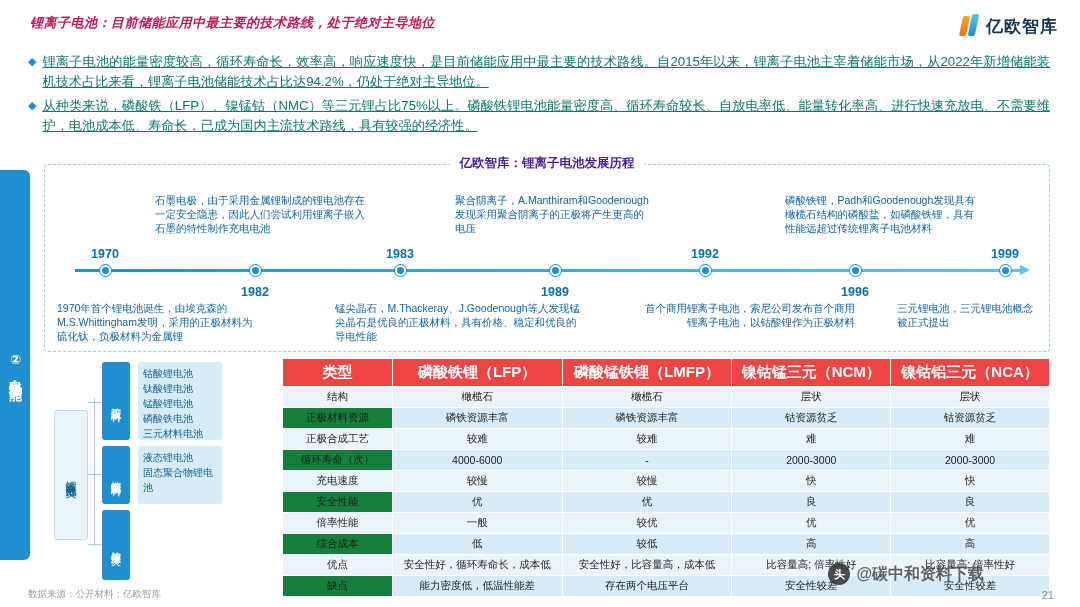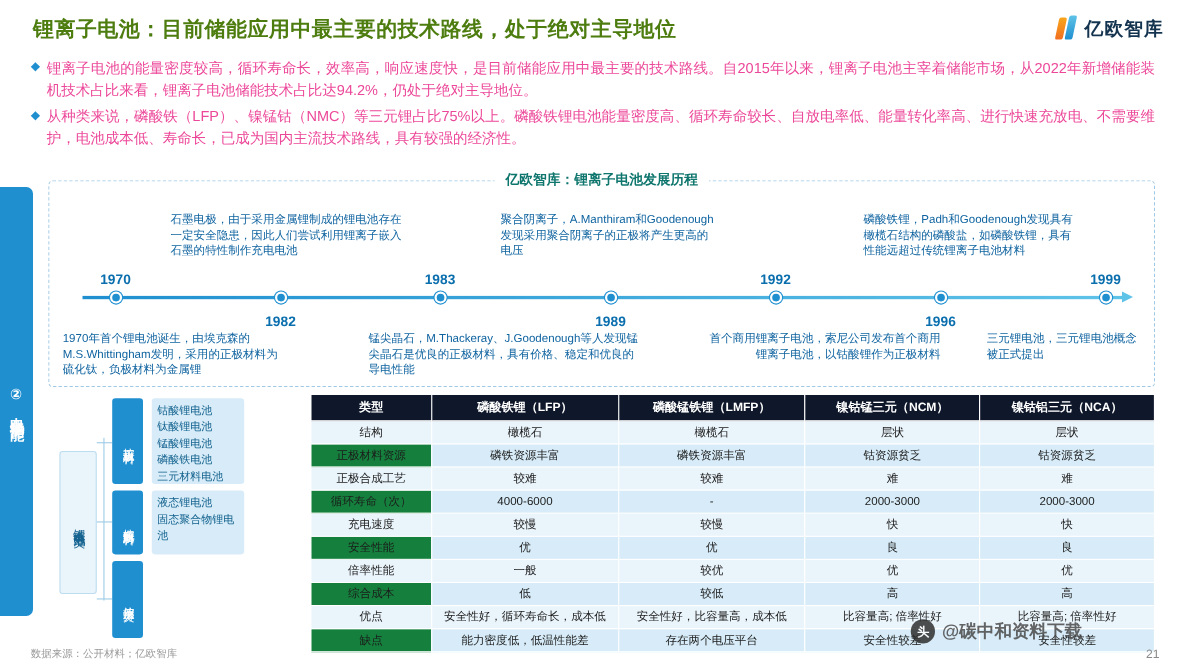--- a/index.html
+++ b/index.html
@@ -8,22 +8,23 @@
     width:1080px; height:607px;
     font-family:"Liberation Sans","DejaVu Sans",sans-serif;
     background:#ffffff;
     position:relative;
     overflow:hidden;
     color:#222;
   }
   
   .page-title {
     position:absolute; left:30px; top:14px;
-    font-size:19px; font-weight:bold; color:#4d7c0f;
+    font-size:13px; font-weight:bold; color:#be185d;
     letter-spacing:0.5px;
+    font-style:italic;
   }
   .logo {
     position:absolute; right:22px; top:14px;
     display:flex; align-items:center; gap:5px;
   }
   .logo .mark { width:22px; height:24px; position:relative; }
   .logo .mark .b1 {
     position:absolute; left:2px; top:2px; width:7px; height:20px;
     background:linear-gradient(180deg,#f7a51a,#f26f21);
     transform:skewX(-12deg); border-radius:2px;
@@ -36,41 +37,41 @@
   .logo .txt { font-size:17px; font-weight:bold; color:#13334f; letter-spacing:1px;}
   
   .intro {
     position:absolute; left:28px; top:52px; width:1022px;
   }
   .intro .row { display:flex; margin-bottom:4px; }
   .intro .dm {
     color:#1f8fd0; font-size:11px; line-height:19px; margin-right:6px; flex:0 0 auto;
   }
   .intro .tx {
-    font-size:13.2px; line-height:20px; color:#ec4899; text-align:justify;
+    font-size:13.2px; line-height:20px; color:#0f766e; text-align:justify;text-decoration:underline;
   }
   
   .side-tab {
     position:absolute; left:0px; top:170px; width:30px; height:390px;
     background:#1f8fd0; border-radius:0 6px 6px 0;
     color:#fff; font-size:13px; font-weight:bold;
     display:flex; align-items:center; justify-content:center;
     letter-spacing:2px;
     writing-mode:vertical-rl; text-orientation:upright;
     padding:6px 0;
   }
   
   .tl-card {
     position:absolute; left:44px; top:164px; width:1006px; height:188px;
     border:1px dashed #9ec9e6; border-radius:4px; background:#fff;
   }
   .tl-title {
     position:absolute; left:50%; transform:translateX(-50%); top:-10px;
     background:#fff; padding:0 10px;
-    font-size:12.5px; font-weight:bold; color:#0f766e;
+    font-size:12.5px; font-weight:bold; color:#4c1d95;
   }
   .tl-axis {
     position:absolute; left:30px; top:104px; width:946px; height:3px;
     background:linear-gradient(90deg,#1f8fd0,#5fc3e8);
   }
   .tl-axis .arrow {
     position:absolute; right:-9px; top:-4px;
     width:0; height:0; border-left:10px solid #5fc3e8;
     border-top:5px solid transparent; border-bottom:5px solid transparent;
   }
@@ -119,22 +120,22 @@
   .cat-list.l2 { top:88px; height:58px; }
   .cat-list.l3 { top:152px; height:70px; }
   .hline { position:absolute; background:#9ecbe6; height:1px; }
   .vline { position:absolute; background:#9ecbe6; width:1px; }
   
   table.cmp {
     position:absolute; left:282px; top:358px; width:768px;
     border-collapse:collapse; font-size:10.5px; color:#1b1b1b;
   }
   table.cmp th {
-    background:#0f172a; color:#fff; font-weight:bold;
-    border:1px solid #fff; padding:4px 2px; font-size:11px;
+    background:#ef4444; color:#fff; font-weight:bold;
+    border:1px solid #fff; padding:4px 2px; font-size:15px;
   }
   table.cmp td {
     border:1px solid #ffffff; padding:3px 2px; text-align:center;
     background:#eaf4fb;
   }
   table.cmp tr.alt td { background:#d7ecf8; }
   table.cmp td.first { background:#eaf4fb; font-weight:normal; }
   table.cmp tr.alt td.first { background:#15803d; }
   
   .src {

